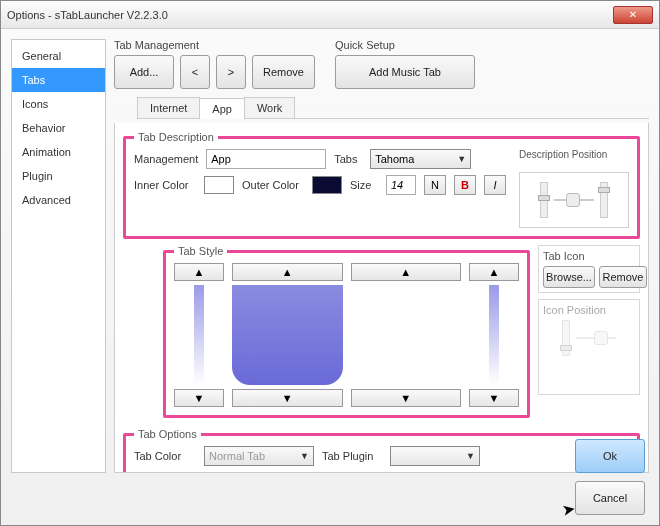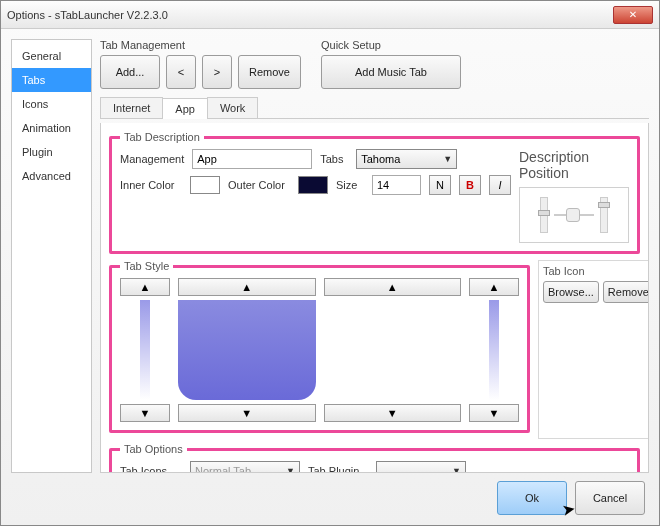--- a/index.html
+++ b/index.html
@@ -14,21 +14,21 @@
   .main-layout { display:flex; height: calc(100% - 42px); gap:8px; }
   .sidebar { width: 95px; border:1px solid #c8c8c8; background:#fff; padding-top:4px; }
   .side-item { padding:6px 10px; color:#333; cursor:pointer; }
   .side-item.selected { background:#3399ff; color:#fff; }
   .rightpane { flex:1; display:flex; flex-direction:column; gap:4px; }
   .toprow { display:flex; gap:20px;align-items:flex-end; }
   .group-label { color:#444; margin-bottom:4px; display:block;}
   .btn { height:22px; padding:16px 10px; border:1px solid #9b9b9b; background:linear-gradient(#fafafa,#e3e3e3); border-radius:3px; cursor:pointer; display:inline-flex; align-items:center; justify-content:center; min-width:30px; color:#222;}
   .btn-wide { min-width:140px; }
   .btn-ok { background:linear-gradient(#cfe8ff,#9ecdf8); border-color:#5a9fd6; min-width:70px;}
-  .tabs-row { display:flex; border-bottom:1px solid #ccc; margin-top:4px; }
+  .tabs-row { display:flex; border-bottom:1px solid #ccc; margin-top:4px;margin-left:23px; }
   .tab { padding:4px 12px; border:1px solid #ccc; border-bottom:none; background:#f3f3f3; margin-right:-1px; cursor:pointer; color:#333; }
   .tab.active { background:#fff; position:relative; top:1px; }
   .panel { border:1px solid #ccc; border-top:none; background:#fff; padding:8px; flex:1; overflow:hidden;}
   fieldset { border:3px solid #ec4899; border-radius:2px; margin:0 0 6px 0; padding:6px 8px 8px 8px; }
   legend { color:#555; padding:0 4px; font-size:11px;}
   .row { display:flex; align-items:center; gap:8px; margin-bottom:6px;}
   .lbl { color:#333; min-width:62px; }
   .textfield { height:20px; border:1px solid #aaa; padding:0 4px; background:#fff; }
   .combo { height:20px; border:1px solid #888; background:linear-gradient(#fafafa,#e6e6e6); display:flex; align-items:center; justify-content:space-between; padding:0 4px; min-width:80px;}
   .chev { font-size:9px; color:#333; }
@@ -39,23 +39,23 @@
   .desc-pos { width:110px; border:1px solid #d0d0d0; padding:4px; display:flex; gap:6px; align-items:center; justify-content:center; height:56px; }
   .mini-slider { width:8px; height:36px; background:#eee; border:1px solid #ccc; position:relative;}
   .mini-slider .thumb { position:absolute; left:-3px; width:12px; height:6px; background:#ddd; border:1px solid #aaa; top:12px;}
   .flex1 { flex:1; }
   .tabstyle-body { display:flex; gap:8px; }
   .style-col { flex:1; display:flex; flex-direction:column; gap:4px; align-items:stretch;}
   .spin-btn { height:18px; border:1px solid #999; background:linear-gradient(#fafafa,#e6e6e6); display:flex; align-items:center; justify-content:center; cursor:pointer; }
   .preview-area { height:100px; display:flex; gap:4px; align-items:stretch; justify-content:center; }
   .tab-shape { background: linear-gradient(#8a8be0, #6a6ad8); border-radius: 0 0 18px 18px; }
   .thin-shape { width:10px; background: linear-gradient(#9a9ae8, #ffffff); }
-  .side-box { width:102px; display:flex; flex-direction:row; gap:6px;}
+  .side-box { width:102px; display:flex; flex-direction:column; gap:6px;}
   .grey-frame { border:1px solid #d8d8d8; padding:4px; color:#aaa; }
-  .footer { position:absolute; right:14px; bottom:10px; display:flex; gap:8px; align-items:center;}
+  .footer { position:absolute; right:14px; bottom:10px; display:flex; gap:8px; align-items:center;flex-direction:column;}
   .cursor { position:absolute; right:84px; bottom:6px; font-size:16px; pointer-events:none; transform: rotate(-10deg); color:#000;}
   .disabled { color:#999; }
 </style>
 </head>
 <body>
 
 <div class="window">
 
   <div class="titlebar">
     <span class="titlebar-title">Options - sTabLauncher V2.2.3.0</span>
@@ -63,20 +63,21 @@
       <div class="tb-btn tb-close">✕</div>
     </div>
   </div>
 
   <div class="content">
     <div class="main-layout">
       <div class="sidebar">
         <div class="side-item"><span>General</span></div>
         <div class="side-item selected"><span>Tabs</span></div>
         <div class="side-item"><span>Icons</span></div>
+        <div class="side-item"><span>Behavior</span></div>
         <div class="side-item"><span>Animation</span></div>
         <div class="side-item"><span>Plugin</span></div>
         <div class="side-item"><span>Advanced</span></div>
       </div>
 
       <div class="rightpane">
         <div class="toprow">
           <div>
             <span class="group-label">Tab Management</span>
             <div style="display:flex; gap:6px;">
@@ -122,50 +123,50 @@
                     <span>Tahoma</span>
                       <span class="chev">▼</span>
                   </div>
                 </div>
                 <div class="row">
                   <span class="lbl">Inner Color</span>
                   <div class="swatch" style="background:#ffffff"></div>
                   <span class="lbl">Outer Color</span>
                   <div class="swatch" style="background:#0a0a33"></div>
                   <span class="lbl" style="min-width:28px">Size</span>
-                  <input class="textfield" style="width: 49px;" value="14">
+                  <input class="textfield" style="width: 30px; font-style: italic;" value="14">
                   <div class="toggle">
                       <span>N</span>
                     </div>
                   <div class="toggle red">
                       <span>B</span>
                     </div>
                   <div class="toggle italic">
                       <span>I</span>
                     </div>
                 </div>
               </div>
               <div>
-                <div style="font-size:14px;color:#555;margin-bottom:6px;">Description Position</div>
+                <div style="font-size:10px;color:#555;margin-bottom:12px;">Description Position</div>
                 <div class="desc-pos">
                   <div class="mini-slider">
                       <div class="thumb"></div>
                     </div>
                   <div style="width:40px;height:2px;background:#ccc;position:relative">
                       <div style="position:absolute;top:-6px;left:12px;width:14px;height:14px;border:1px solid #bbb;border-radius:3px;background:#eee"></div>
                     </div>
                   <div class="mini-slider">
                       <div class="thumb" style="top:4px"></div>
                     </div>
                 </div>
               </div>
             </div>
           </fieldset>
 
-          <div style="display:flex; gap:8px;">
+          <div style="display:flex; gap:8px;margin-left:40px;">
             <fieldset class="flex1">
               <legend>Tab Style</legend>
               <div class="tabstyle-body">
                 <div class="style-col" style="max-width:50px">
                   <div class="spin-btn">
                       <span>▲</span>
                     </div>
                   <div class="preview-area">
                       <div class="thin-shape"></div>
                     </div>
@@ -229,21 +230,21 @@
                       <div style="position:absolute;top:-6px;left:18px;width:14px;height:14px;border:1px solid #ccc;border-radius:3px;background:#f3f3f3"></div>
                     </div>
                 </div>
               </div>
             </div>
           </div>
 
           <fieldset style="margin-top:4px">
             <legend>Tab Options</legend>
             <div class="row" style="margin-bottom:0">
-              <span class="lbl">Tab Icons</span>
+              <span class="lbl">Tab Color</span>
               <div class="combo disabled" style="width:110px">
                 <span>Normal Tab</span>
                   <span class="chev">▼</span>
               </div>
               <span class="lbl" style="min-width:60px">Tab Plugin</span>
               <div class="combo" style="width:90px">
                 <span></span>
                   <span class="chev">▼</span>
               </div>
             </div>

